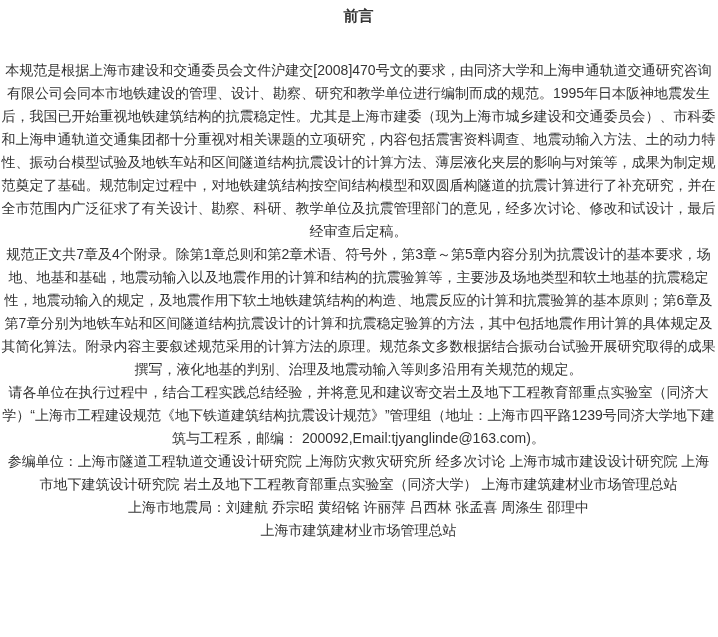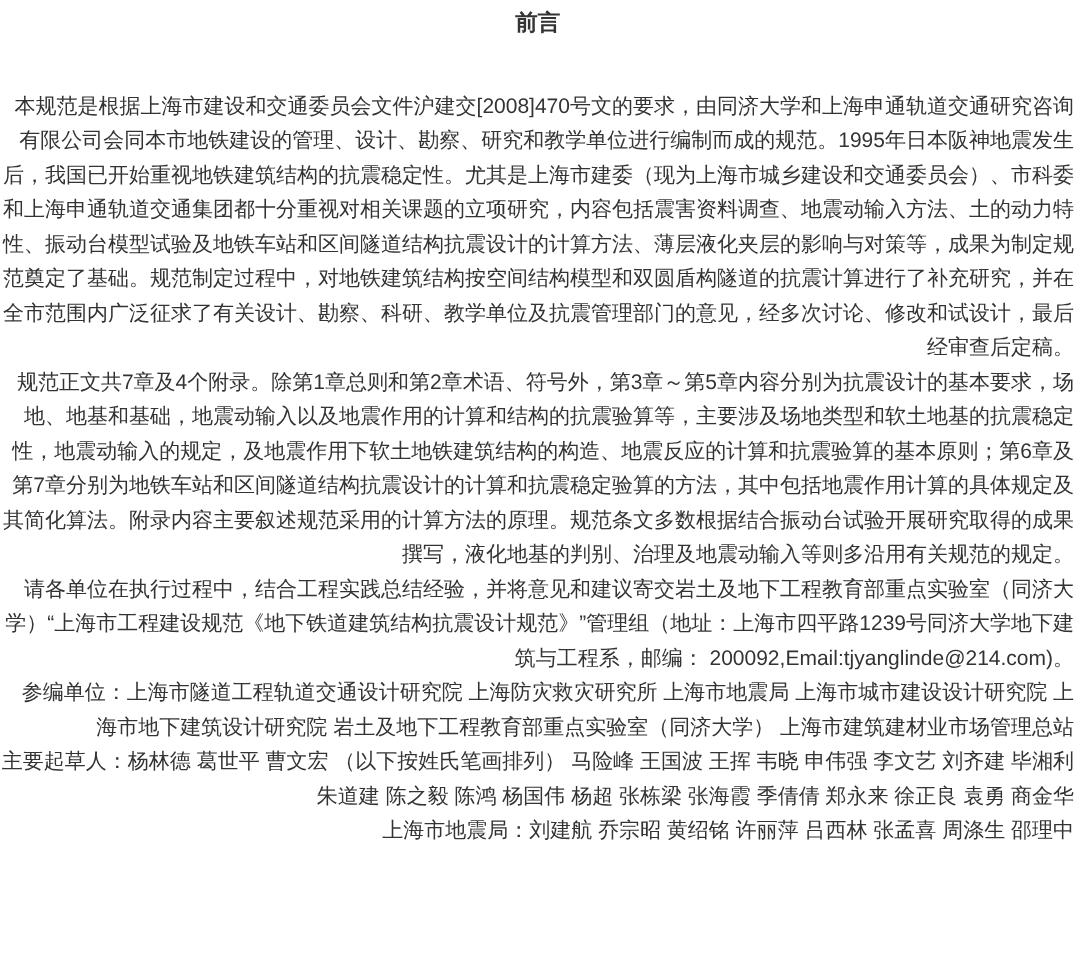--- a/index.html
+++ b/index.html
@@ -25,36 +25,36 @@
     text-align: center;
     font-size: 15px;
     font-weight: 700;
     line-height: 18px;
     color: #333333;
   }
   .doc-body {
     margin-top: 34px;
     font-size: 14px;
     line-height: 23px;
-    text-align: right;
+    text-align: center;
     word-break: break-all;
     overflow-wrap: anywhere;
   }
   .doc-body p {
     margin: 0;
     padding: 0;
   }
 </style>
 </head>
 <body>
 
 <div class="doc">
   <h1 class="doc-title">前言</h1>
 
   <div class="doc-body">
     <p>本规范是根据上海市建设和交通委员会文件沪建交[2008]470号文的要求，由同济大学和上海申通轨道交通研究咨询有限公司会同本市地铁建设的管理、设计、勘察、研究和教学单位进行编制而成的规范。1995年日本阪神地震发生后，我国已开始重视地铁建筑结构的抗震稳定性。尤其是上海市建委（现为上海市城乡建设和交通委员会）、市科委和上海申通轨道交通集团都十分重视对相关课题的立项研究，内容包括震害资料调查、地震动输入方法、土的动力特性、振动台模型试验及地铁车站和区间隧道结构抗震设计的计算方法、薄层液化夹层的影响与对策等，成果为制定规范奠定了基础。规范制定过程中，对地铁建筑结构按空间结构模型和双圆盾构隧道的抗震计算进行了补充研究，并在全市范围内广泛征求了有关设计、勘察、科研、教学单位及抗震管理部门的意见，经多次讨论、修改和试设计，最后经审查后定稿。</p>
     <p>规范正文共7章及4个附录。除第1章总则和第2章术语、符号外，第3章～第5章内容分别为抗震设计的基本要求，场地、地基和基础，地震动输入以及地震作用的计算和结构的抗震验算等，主要涉及场地类型和软土地基的抗震稳定性，地震动输入的规定，及地震作用下软土地铁建筑结构的构造、地震反应的计算和抗震验算的基本原则；第6章及第7章分别为地铁车站和区间隧道结构抗震设计的计算和抗震稳定验算的方法，其中包括地震作用计算的具体规定及其简化算法。附录内容主要叙述规范采用的计算方法的原理。规范条文多数根据结合振动台试验开展研究取得的成果撰写，液化地基的判别、治理及地震动输入等则多沿用有关规范的规定。</p>
-    <p>请各单位在执行过程中，结合工程实践总结经验，并将意见和建议寄交岩土及地下工程教育部重点实验室（同济大学）“上海市工程建设规范《地下铁道建筑结构抗震设计规范》”管理组（地址：上海市四平路1239号同济大学地下建筑与工程系，邮编： 200092,Email:tjyanglinde@214.com)。</p>
-    <p>参编单位：上海市隧道工程轨道交通设计研究院 上海防灾救灾研究所 上海市地震局 上海市城市建设设计研究院 上海市地下建筑设计研究院 岩土及地下工程教育部重点实验室（同济大学） 上海市建筑建材业市场管理总站</p>
-    <p>主要起草人：杨林德 葛世平 曹文宏 （以下按姓氏笔画排列） 马险峰 王国波 王挥 韦晓 申伟强 李文艺 刘齐建 毕湘利 朱道建 陈之毅 陈鸿 杨国伟 杨超 张栋梁 张海霞 季倩倩 郑永来 徐正良 袁勇 商金华</p>
+    <p>请各单位在执行过程中，结合工程实践总结经验，并将意见和建议寄交岩土及地下工程教育部重点实验室（同济大学）“上海市工程建设规范《地下铁道建筑结构抗震设计规范》”管理组（地址：上海市四平路1239号同济大学地下建筑与工程系，邮编： 200092,Email:tjyanglinde@163.com)。</p>
+    <p>参编单位：上海市隧道工程轨道交通设计研究院 上海防灾救灾研究所 经多次讨论 上海市城市建设设计研究院 上海市地下建筑设计研究院 岩土及地下工程教育部重点实验室（同济大学） 上海市建筑建材业市场管理总站</p>
     <p>上海市地震局：刘建航 乔宗昭 黄绍铭 许丽萍 吕西林 张孟喜 周涤生 邵理中</p>
+    <p>上海市建筑建材业市场管理总站</p>
   </div>
 </div>
 
 </body></html>

